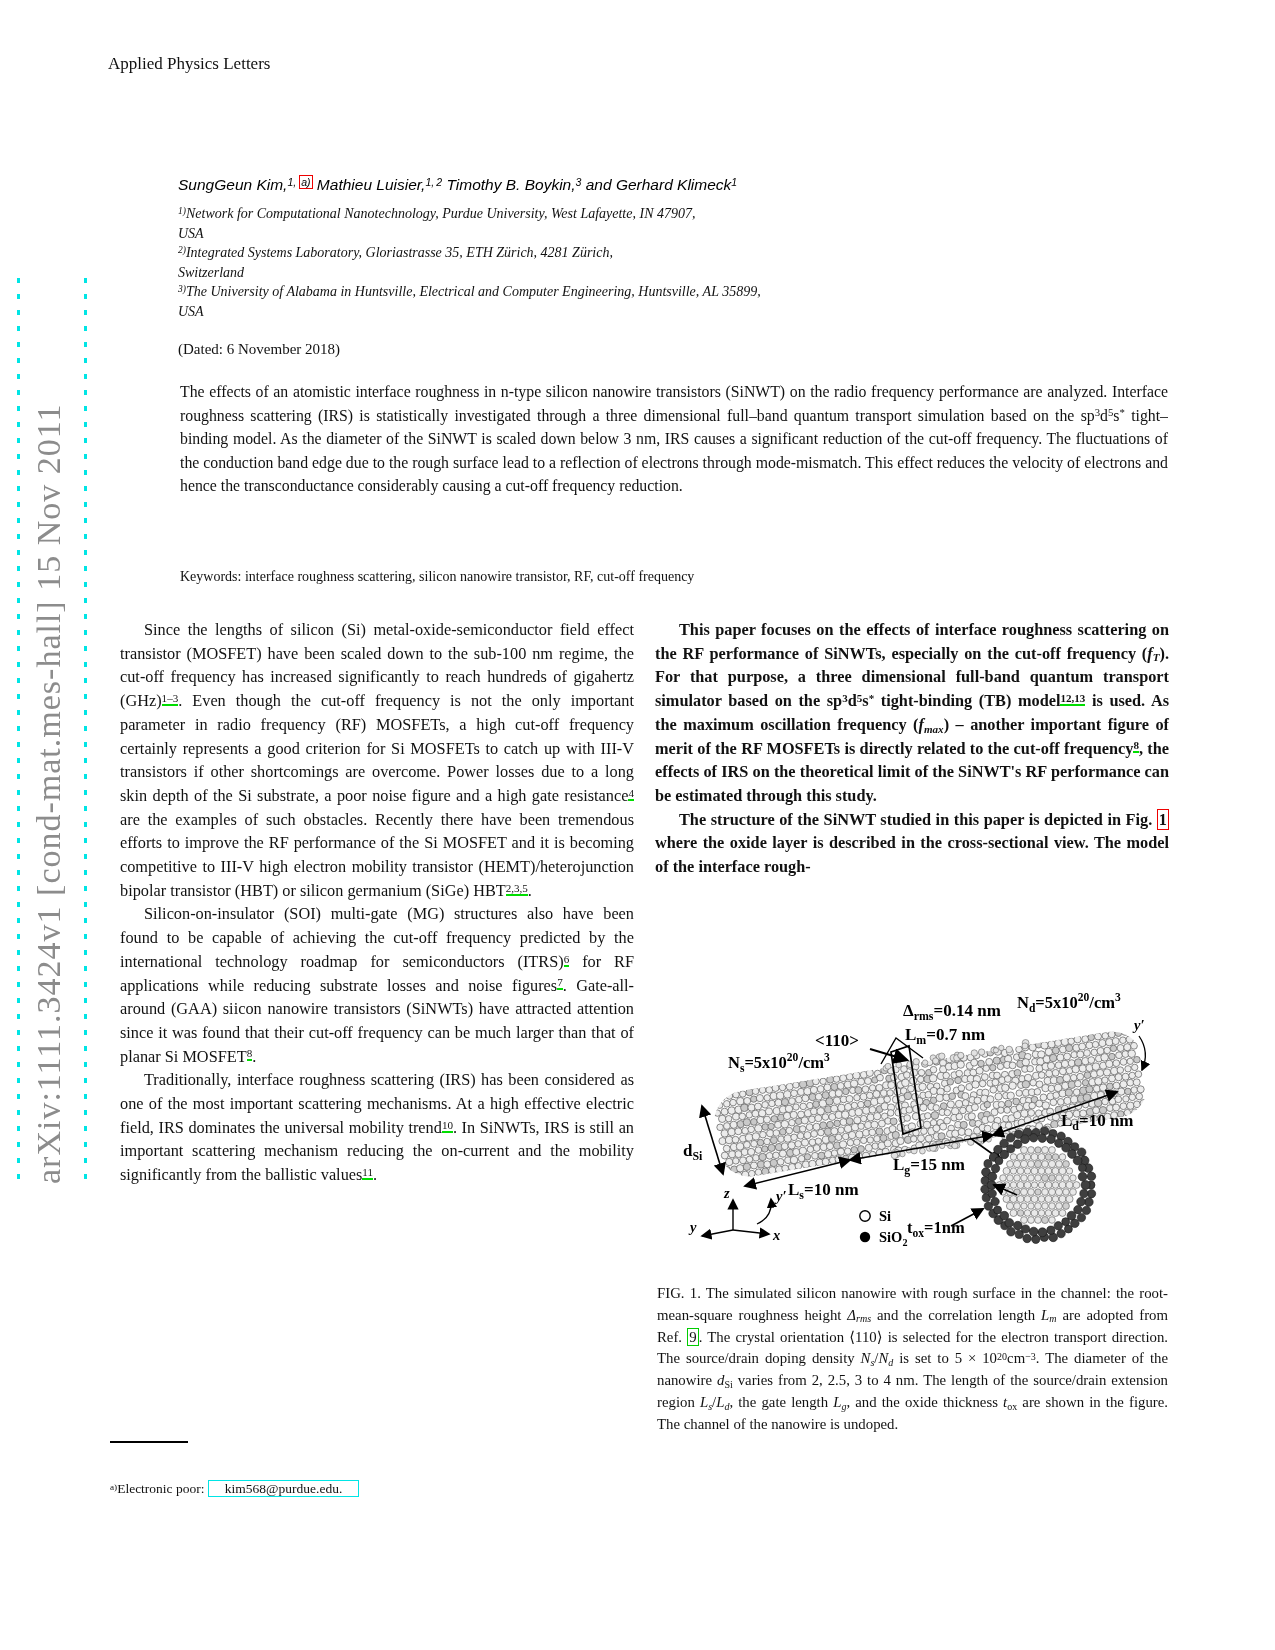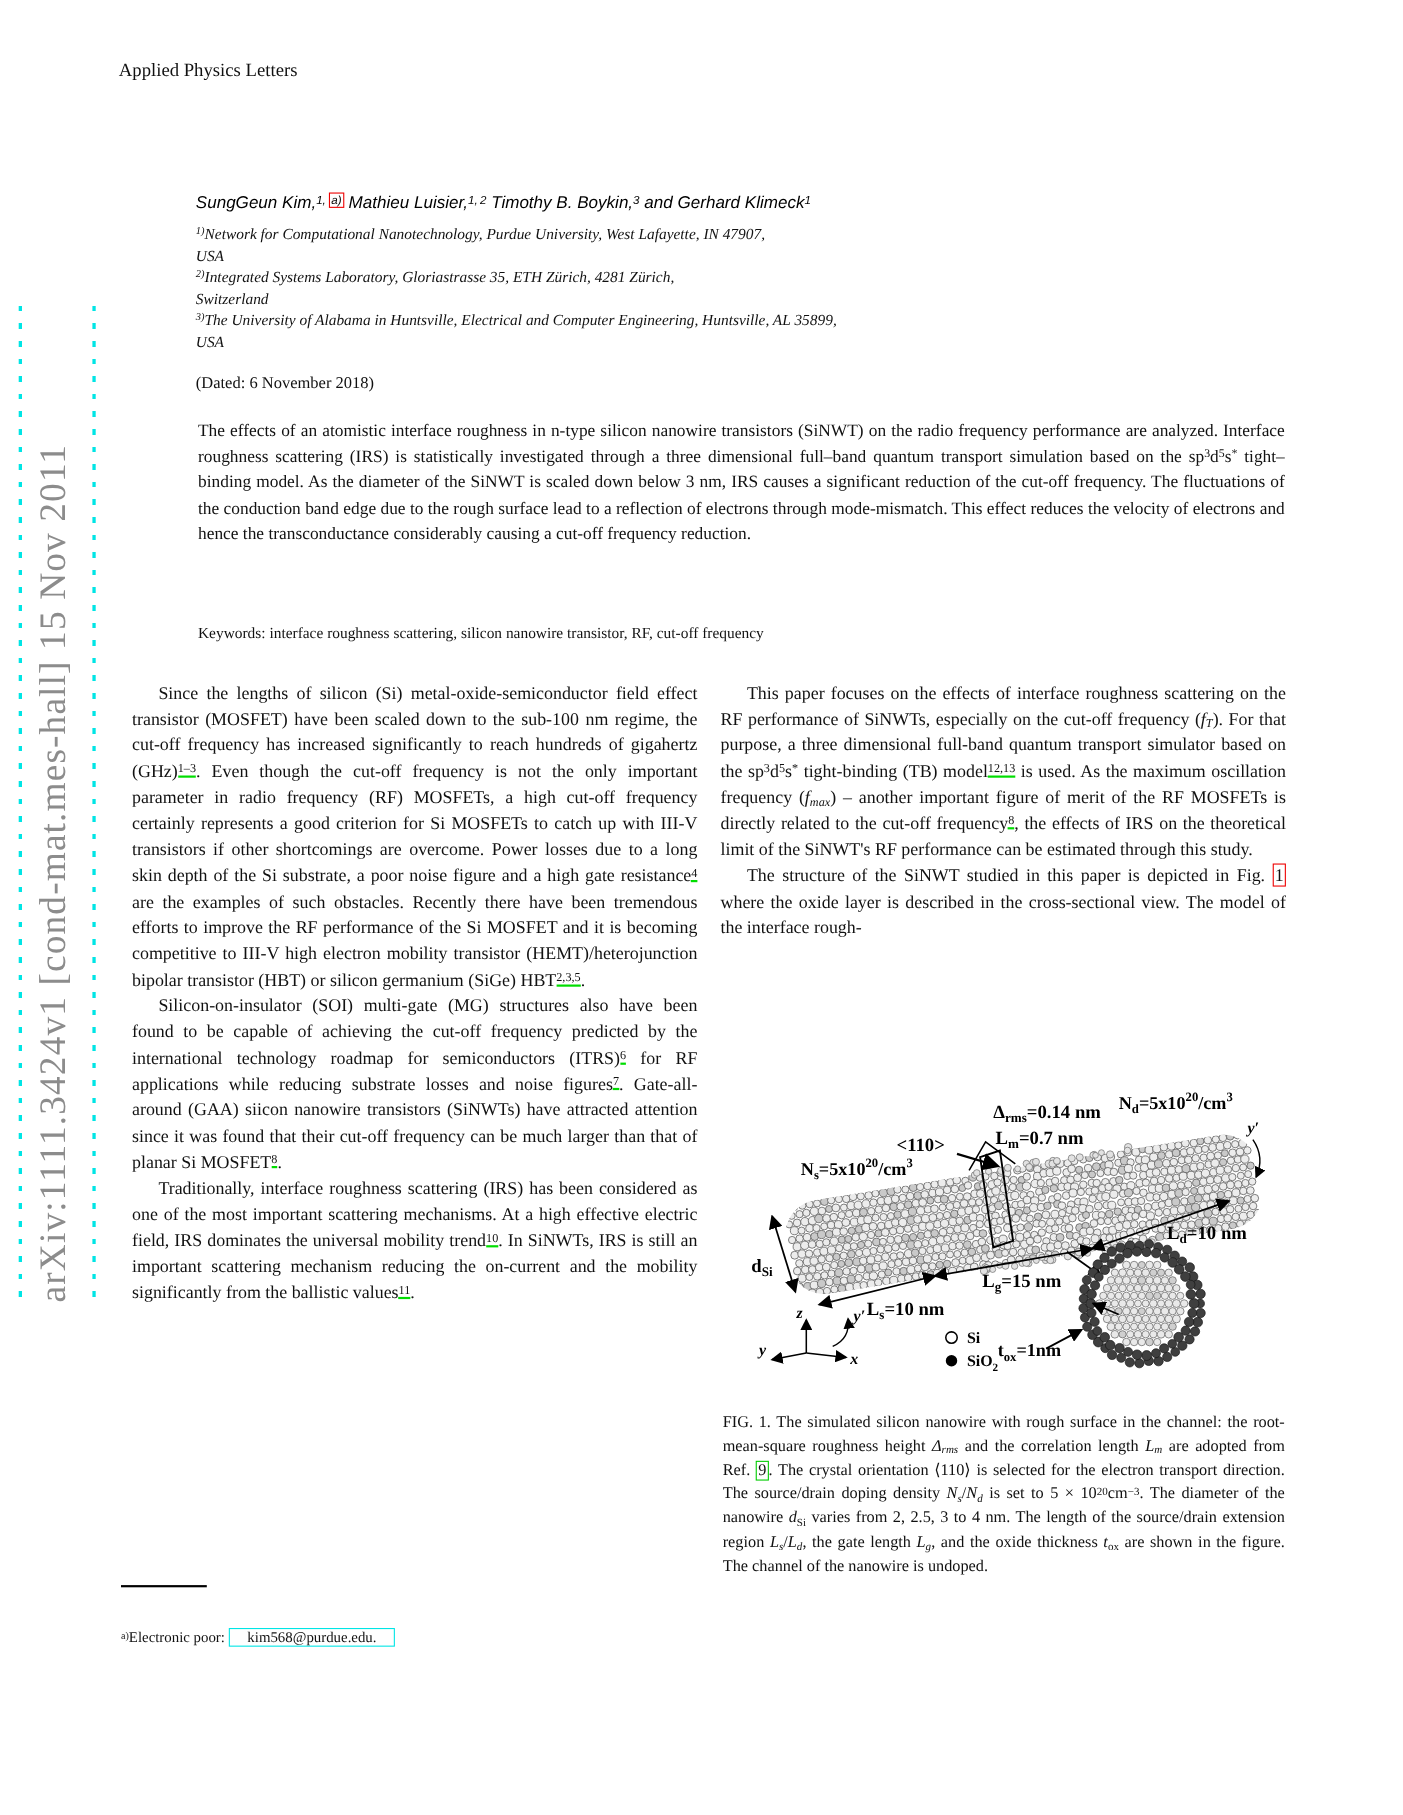--- a/index.html
+++ b/index.html
@@ -21,21 +21,21 @@
       font-family:"Liberation Sans","DejaVu Sans",sans-serif;font-weight:bold;
       font-size:26px;line-height:34px;color:#000;}
   .authors{position:absolute;left:178px;top:176px;width:980px;
       font-family:"Liberation Sans","DejaVu Sans",sans-serif;font-size:15.5px;color:#000;font-style:italic;}
   .affils{position:absolute;left:178px;top:204px;width:960px;font-size:14px;font-style:italic;line-height:19.5px;}
   .dated{position:absolute;left:178px;top:341px;font-size:15px;}
   .abstract{position:absolute;left:180px;top:380px;width:988px;font-size:15.8px;line-height:23.5px;text-align:justify;}
   .keywords{position:absolute;left:180px;top:569px;font-size:14px;}
   
   .col{position:absolute;top:618px;width:514px;font-size:16.3px;line-height:23.7px;text-align:justify;}
-  .col-left{left:110px;margin-left:10px;} .col-right{left:655px;}
+  .col-left{left:110px;margin-left:10px;} .col-right{left:655px;font-weight:bold;}
   .col p{margin:0;text-indent:24px;}
   
   .s-sup{position:relative;top:-0.38em;font-size:68%;line-height:0;}
   .s-sub{position:relative;top:0.25em;font-size:68%;line-height:0;}
   .s-i{font-style:italic;}
   .s-cite{position:relative;top:-0.38em;font-size:68%;line-height:0;border-bottom:2.5px solid var(--c-cite);}
   .s-box-red{border:1.6px solid var(--c-red);padding:0 1px;}
   .s-box-green{border:1.6px solid var(--c-green);padding:0 1px;}
   .s-box-cyan{border:1.6px solid var(--c-cyan);padding:0 16px;}
   

